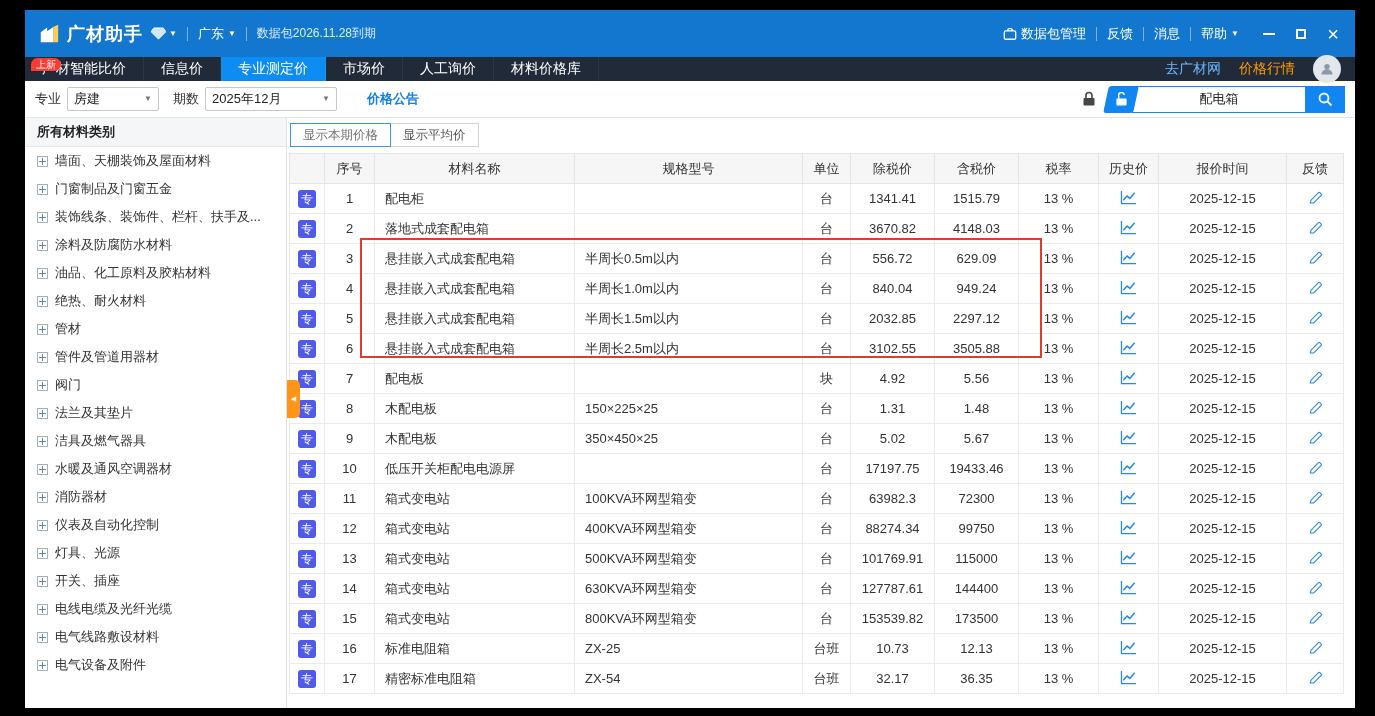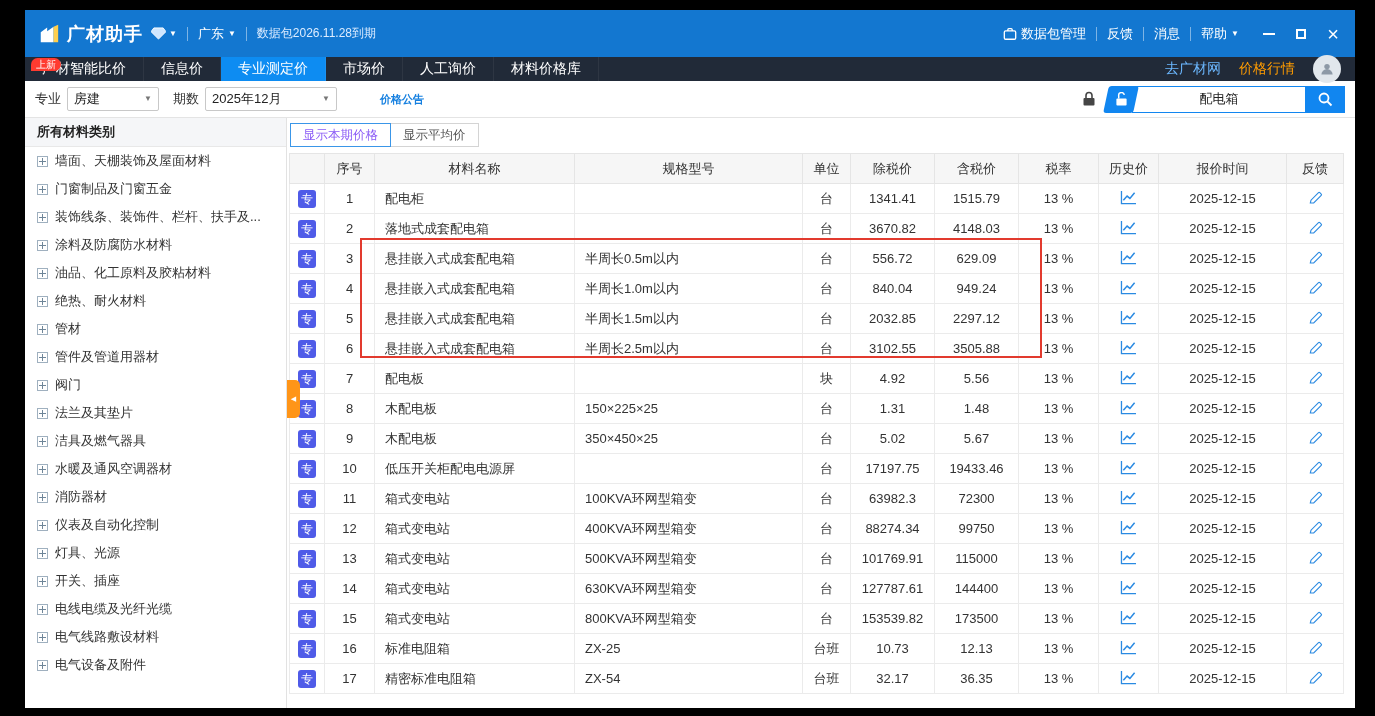--- a/index.html
+++ b/index.html
@@ -39,21 +39,21 @@
 
   
   .filterbar{height:37px;background:#fff;border-bottom:1px solid #e4e4e4;display:flex;align-items:center;
     padding:0 10px;flex:0 0 auto}
   .flabel{font-size:13px;color:#333;margin-right:6px}
   .dropdown{height:24px;border:1px solid #c8c8c8;border-radius:2px;background:#fff;display:flex;
     align-items:center;justify-content:space-between;padding:0 6px;font-size:13px;color:#222;margin-right:14px}
   .dd-prof{width:92px}
   .dd-period{width:132px}
   .dropdown .caret{color:#777}
-  .price-notice{color:#1680e0;font-size:11px;font-weight:bold;margin-left:29px}
+  .price-notice{color:#1680e0;font-size:13px;font-weight:bold;margin-left:16px}
   .fb-right{margin-left:auto;display:flex;align-items:center}
   .lock-closed{display:flex;align-items:center;margin-right:10px}
   .lock-btn{width:30px;height:27px;background:#1186f0;display:flex;align-items:center;justify-content:center;
     transform:skewX(-12deg);border-radius:3px;margin-right:-4px;position:relative;z-index:1}
   .lock-btn>span{transform:skewX(12deg);display:flex}
   .search-box{display:flex;align-items:center;height:27px;border:1px solid #1186f0;background:#fff}
   .search-input{width:172px;height:23px;border:none;outline:none;text-align:center;font-size:13px;color:#222;
     font-family:"Liberation Sans","DejaVu Sans",sans-serif}
   .search-btn{width:40px;height:27px;margin:-1px -1px -1px 0;background:#1186f0;border:none;display:flex;
     align-items:center;justify-content:center;cursor:pointer}
@@ -68,21 +68,21 @@
   .tree-icon{width:11px;height:11px;border:1px solid #9fb0bf;position:relative;flex:0 0 auto;background:#fff}
   .tree-icon::before{content:"";position:absolute;left:1px;right:1px;top:50%;margin-top:-0.5px;height:1px;background:#6e8598}
   .tree-icon::after{content:"";position:absolute;top:1px;bottom:1px;left:50%;margin-left:-0.5px;width:1px;background:#6e8598}
   .collapse-handle{position:absolute;left:262px;top:262px;width:13px;height:38px;background:#ff9518;
     border-radius:0 5px 5px 0;display:flex;align-items:center;justify-content:center;color:#fff;font-size:7px;z-index:6;cursor:pointer}
 
   .content{flex:1;background:#fff;padding:4px 8px 0 2px;overflow:hidden;position:relative}
   .content-tabs{display:flex;margin:1px 0 6px 1px}
   .ctab{height:24px;display:flex;align-items:center;padding:0 12px;font-size:12.5px;border:1px solid #d4d4d4;
     color:#555;background:#fff;cursor:default}
-  .ctab.active{border-color:#3a96e8;color:#8b5cf6;position:relative;z-index:1}
+  .ctab.active{border-color:#3a96e8;color:#737373;position:relative;z-index:1}
   .ctab + .ctab{margin-left:-1px}
 
   .table-wrap{position:relative}
   table{border-collapse:collapse;table-layout:fixed;width:1054px}
   th{height:30px;background:#f6f6f6;border:1px solid #e5e5e5;font-size:13px;color:#333;font-weight:normal;
     white-space:nowrap;overflow:hidden}
   td{height:30px;border:1px solid #ebebeb;font-size:13px;color:#333;text-align:center;padding:0 4px;
     overflow:hidden;white-space:nowrap}
   td.left{text-align:left;padding-left:10px}
   .badge{display:inline-flex;width:18px;height:18px;background:#4f5be8;border-radius:3px;color:#fff;

